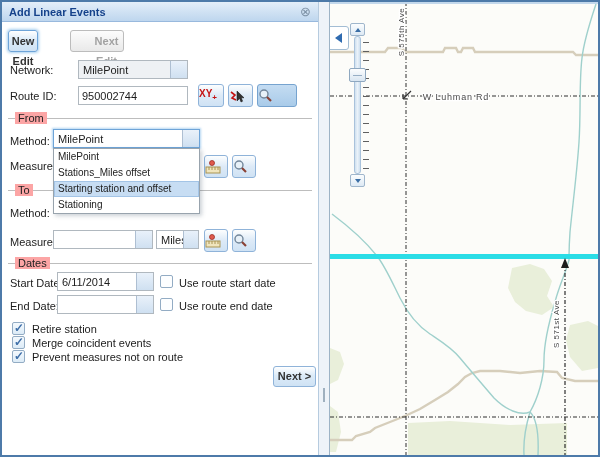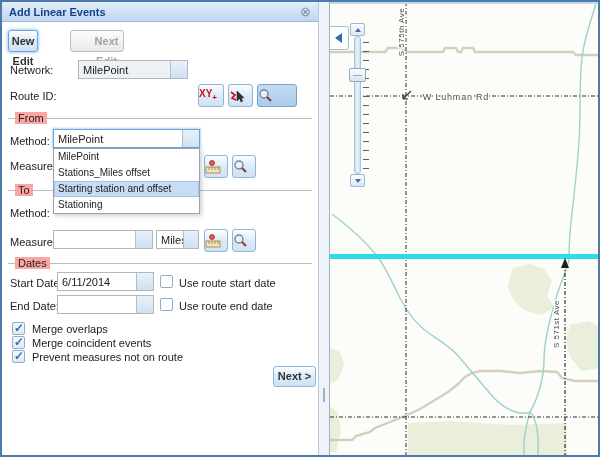--- a/index.html
+++ b/index.html
@@ -88,20 +88,23 @@
 
     <span class="lbl" style="left:8px;top:62px;">Network:</span>
     <div class="combo gray" style="left:76px;top:58px;width:110px;">
       <span class="val">MilePoint</span>
       <span class="combo-btn">
           <span class="tri-down"></span>
         </span>
     </div>
 
     <span class="lbl" style="left:8px;top:88px;">Route ID:</span>
+    <div class="field" style="left:76px;top:84px;width:110px;">
+      <input value="950002744" style="">
+    </div>
     <div class="icon-btn" style="left:196px;top:82px;width:26px;height:23px;">
       <span style="color:#c41212;font-weight:bold;font-size:10px;line-height:10px;">
         <span>XY</span><sub style="font-size:8px;">+</sub>
       </span>
     </div>
     <div class="icon-btn" style="left:226px;top:82px;width:25px;height:23px;">
       <svg width="16" height="16" viewBox="0 0 16 16">
         <path d="M2,4 L6,7 L3,10 L7,12" fill="none" stroke="#c41212" stroke-width="1.6"></path>
         <path d="M8,3 L8,13 L10.6,10.4 L12,14 L13.6,13.2 L12.2,9.8 L15,9.8 Z" fill="#333" stroke="#111" stroke-width="0.5"></path>
       </svg>
@@ -202,21 +205,21 @@
     <div class="combo" style="left:55px;top:293px;width:97px;">
       <span class="val"></span>
       <span class="combo-btn">
           <span class="tri-down"></span>
         </span>
     </div>
     <div class="cb" style="left:158px;top:296px;"></div>
     <span class="lbl" style="left:177px;top:298px;">Use route end date</span>
 
     <div class="cb checked" style="left:10px;top:320px;"></div>
-    <span class="lbl" style="left:30px;top:321px;">Merge overlaps</span>
+    <span class="lbl" style="left:30px;top:321px;">Retire station</span>
     <div class="cb checked" style="left:10px;top:334px;"></div>
     <span class="lbl" style="left:30px;top:335px;">Merge coincident events</span>
     <div class="cb checked" style="left:10px;top:348px;"></div>
     <span class="lbl" style="left:30px;top:349px;">Prevent measures not on route</span>
 
     <div class="btn" style="left:271px;top:364px;width:43px;height:21px;line-height:19px;">Next &gt;</div>
   </div>
 
   <div id="splitter">
     <div id="splitter-grip"></div>

